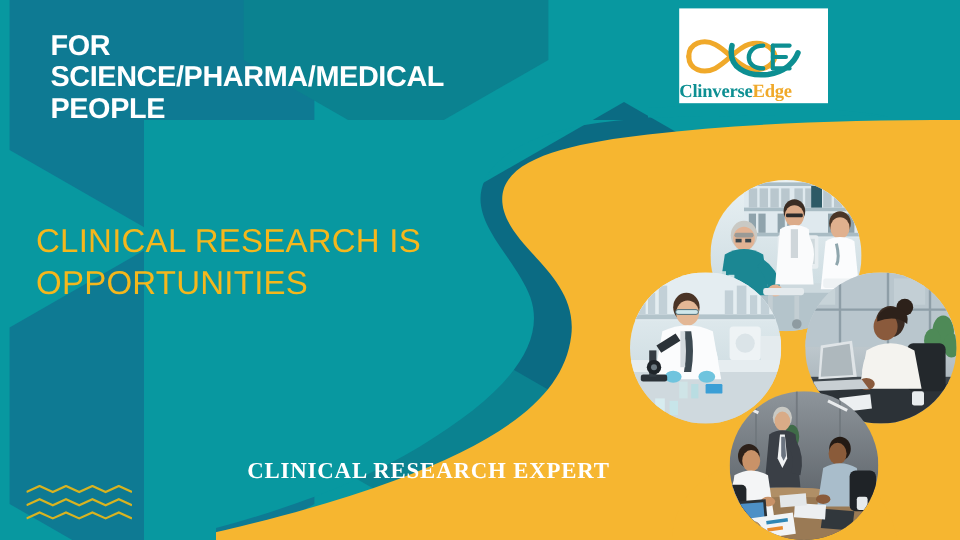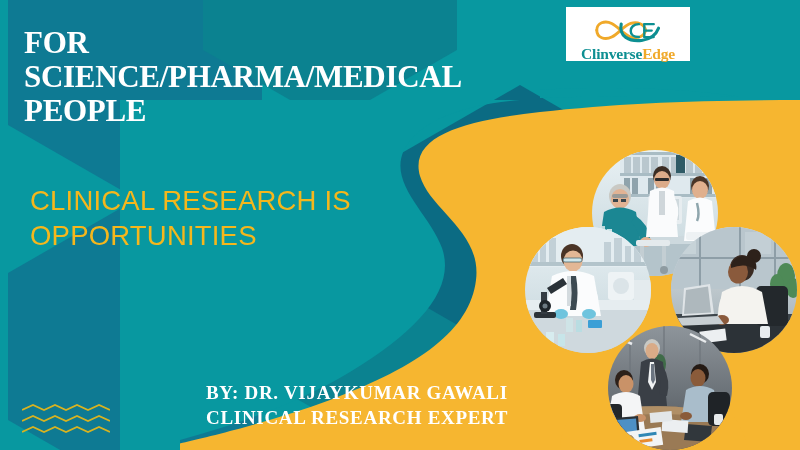--- a/index.html
+++ b/index.html
@@ -19,55 +19,54 @@
     width:800px; height:450px;
     display:block;
   }
   #bg-svg { z-index:1; }
   #photo-svg { z-index:3; }
 
   
   #logo-box {
     position:absolute;
     left:566px; top:7px;
-    width:124px; height:54px;
+    width:124px; height:79px;
     background:#ffffff;
     z-index:6;
     display:flex;
     flex-direction:column;
-    align-items:center;
+    align-items:flex-start;
     justify-content:flex-start;
-    padding-top:9px;
+    padding-top:19px;
   }
   #logo-mark { width:108px; height:42px; display:block; }
   #logo-word {
     font-family:"Liberation Serif", serif;
     font-size:15.5px;
     font-weight:700;
     letter-spacing:-0.2px;
     line-height:1;
     margin-top:1px;
     white-space:nowrap;
   }
   #logo-word .w1 { color:#0d8f92; }
   #logo-word .w2 { color:#f0a92a; }
 
   
   #headline {
     position:absolute;
-    left:24px; top:26px;
+    left:42px; top:26px;
     width:500px;
     z-index:5;
     color:#ffffff;
-    font-size:31px;
+    font-size:24px;
     font-weight:bold;
     line-height:1.09;
     letter-spacing:-0.3px;
     text-transform:uppercase;
-    font-family:Liberation Serif, serif;
   }
   #headline .ln { display:block; white-space:nowrap; }
 
   #subhead {
     position:absolute;
     left:30px; top:183px;
     width:470px;
     z-index:5;
     color:#f5b71c;
     font-size:27.5px;
@@ -425,21 +424,20 @@
     <span class="ln">SCIENCE/PHARMA/MEDICAL</span>
     <span class="ln">PEOPLE</span>
   </div>
 
   <div id="subhead">
     <span class="ln">CLINICAL RESEARCH IS</span>
     <span class="ln">OPPORTUNITIES</span>
   </div>
 
   <div id="byline">
-    <span class="ln">BY: DR. VIJAYKUMAR GAWALI</span>
     <span class="ln">CLINICAL RESEARCH EXPERT</span>
   </div>
 
   <div id="logo-box">
     <svg id="logo-mark" viewBox="0 0 108 42">
 
       <path d="M8 21 C8 10 20 6 30 11 C40 16 48 28 58 31 C68 34 78 30 80 21" stroke="#f0a92a" stroke-width="4.2" fill="none" stroke-linecap="round"></path>
       <path d="M8 21 C8 32 20 36 30 31 C40 26 48 14 58 11 C68 8 78 12 80 21" stroke="#f0a92a" stroke-width="4.2" fill="none" stroke-linecap="round"></path>
 
       <path d="M44 12 C40 30 56 38 74 36 C88 34 96 26 99 18" stroke="#0d8f92" stroke-width="4.6" fill="none" stroke-linecap="round"></path>

